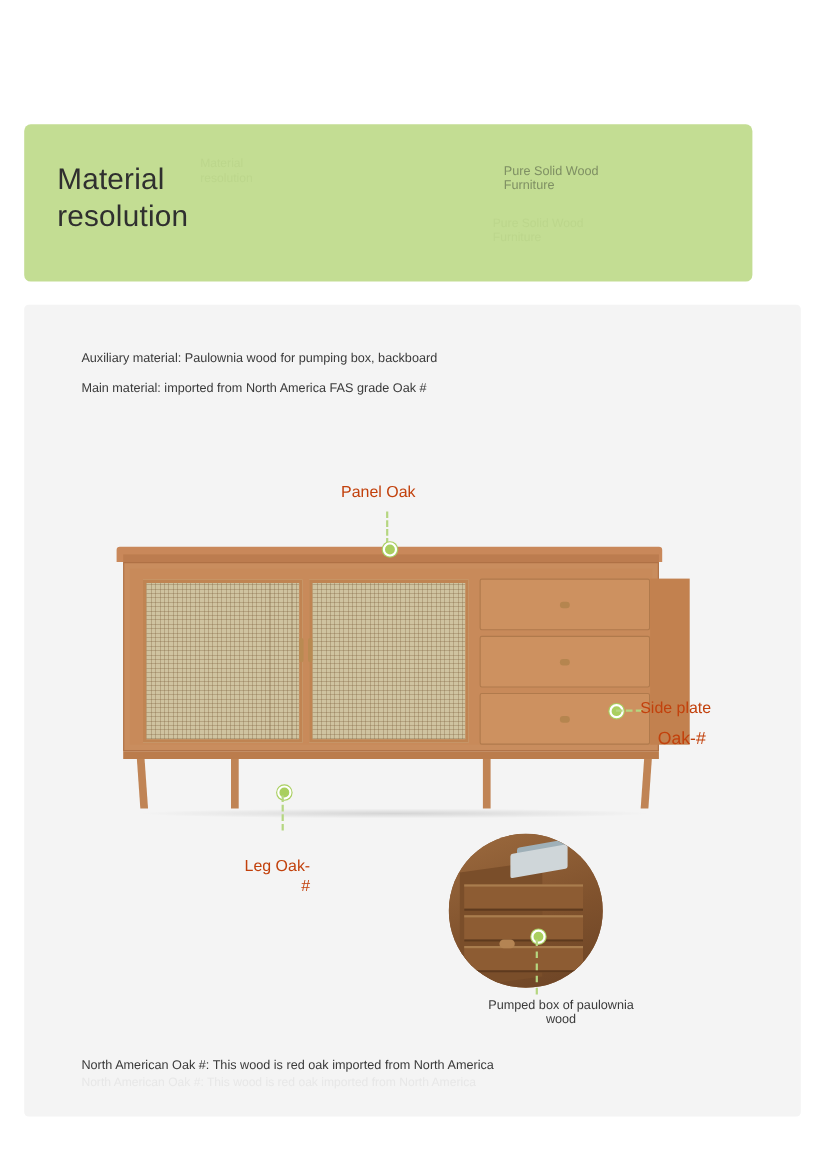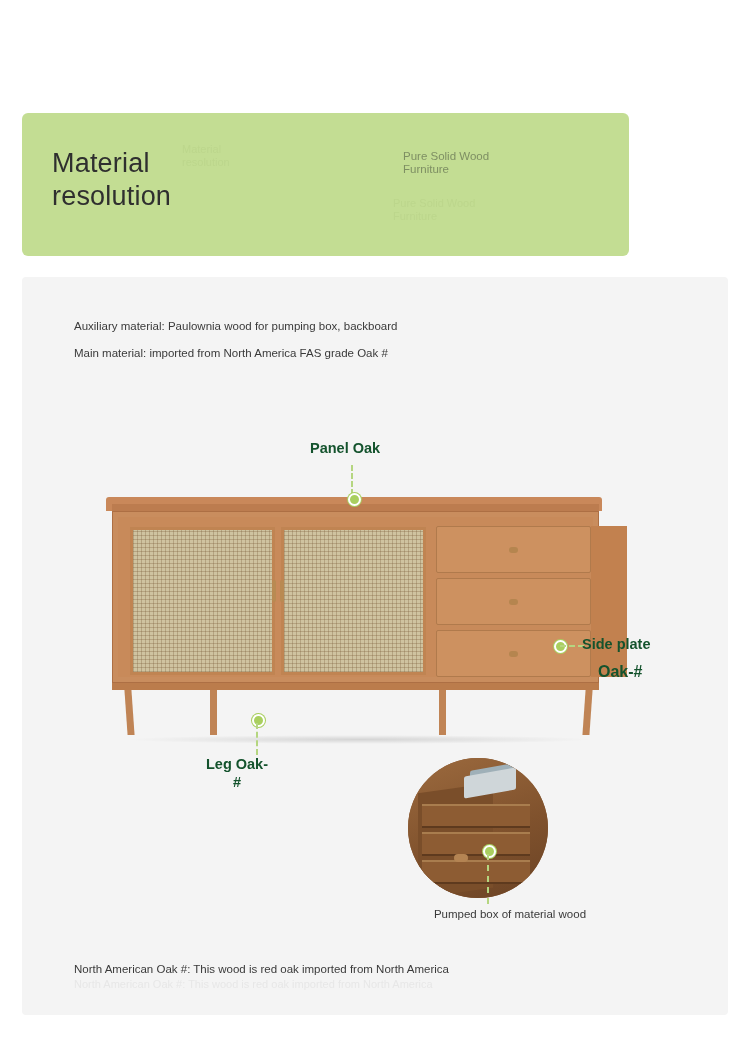--- a/index.html
+++ b/index.html
@@ -20,21 +20,21 @@
     position: relative;
     width: 750px;
     height: 1060px;
   }
 
   
   .banner {
     position: absolute;
     left: 22px;
     top: 113px;
-    width: 607px;
+    width: 662px;
     height: 143px;
     background: #c3dd93;
     border-radius: 6px;
   }
   .banner-title {
     position: absolute;
     left: 30px;
     top: 34px;
     font-size: 27px;
     line-height: 33px;
@@ -242,23 +242,22 @@
     top: 238px;
     width: 470px;
     height: 9px;
     background: radial-gradient(ellipse at center, rgba(0,0,0,0.13), rgba(0,0,0,0) 70%);
   }
 
   
   .callout-label {
     position: absolute;
     font-size: 14.5px;
-    color: #14532d;
+    color: #c2410c;
     line-height: 18px;
-    font-weight: bold;
   }
   .dot {
     position: absolute;
     width: 9px;
     height: 9px;
     border-radius: 50%;
     background: #a9cf5f;
     border: 2px solid #ffffff;
     box-shadow: 0 0 0 1px #a9cf5f;
   }
@@ -416,33 +415,33 @@
     <div class="dash-v" style="left:329px; top:188px; height:30px;"></div>
     <div class="dot" style="left:326px; top:216px;"></div>
 
     <div class="dot" style="left:532px; top:363px;"></div>
     <div class="dash-h" style="left:538px; top:368px; width:24px;"></div>
     <div class="callout-label" style="left:540px; top:358px;margin-left:20px;">Side plate</div>
     <div class="callout-label" style="left:576px; top:386px; font-size:16px;">Oak-#</div>
 
     <div class="dot" style="left:230px; top:437px;"></div>
     <div class="dash-v" style="left:234px; top:446px; height:32px;"></div>
-    <div class="callout-label" style="left:170px; top:478px; width:90px; text-align:center; white-space:pre-line;">Leg Oak-
+    <div class="callout-label" style="left:170px; top:502px; width:90px; text-align:right; white-space:pre-line;">Leg Oak-
 #</div>
 
   </div>
 
   <div class="inset">
     <div class="inset-bg"></div>
     <div class="inset-front"></div>
     <div class="inset-paper2"></div>
     <div class="inset-paper"></div>
     <div class="inset-drawer" style="top:46px;"></div>
     <div class="inset-drawer" style="top:74px;"></div>
     <div class="inset-drawer" style="top:102px;"></div>
     <div class="inset-knob"></div>
   </div>
   <div class="dot" style="left:483px; top:845px;"></div>
   <div class="dash-v" style="left:487px; top:854px; height:50px;"></div>
   <div class="inset-caption">Pumped box of
-material wood</div>
+paulownia wood</div>
 
 </div>
 
 </body></html>

